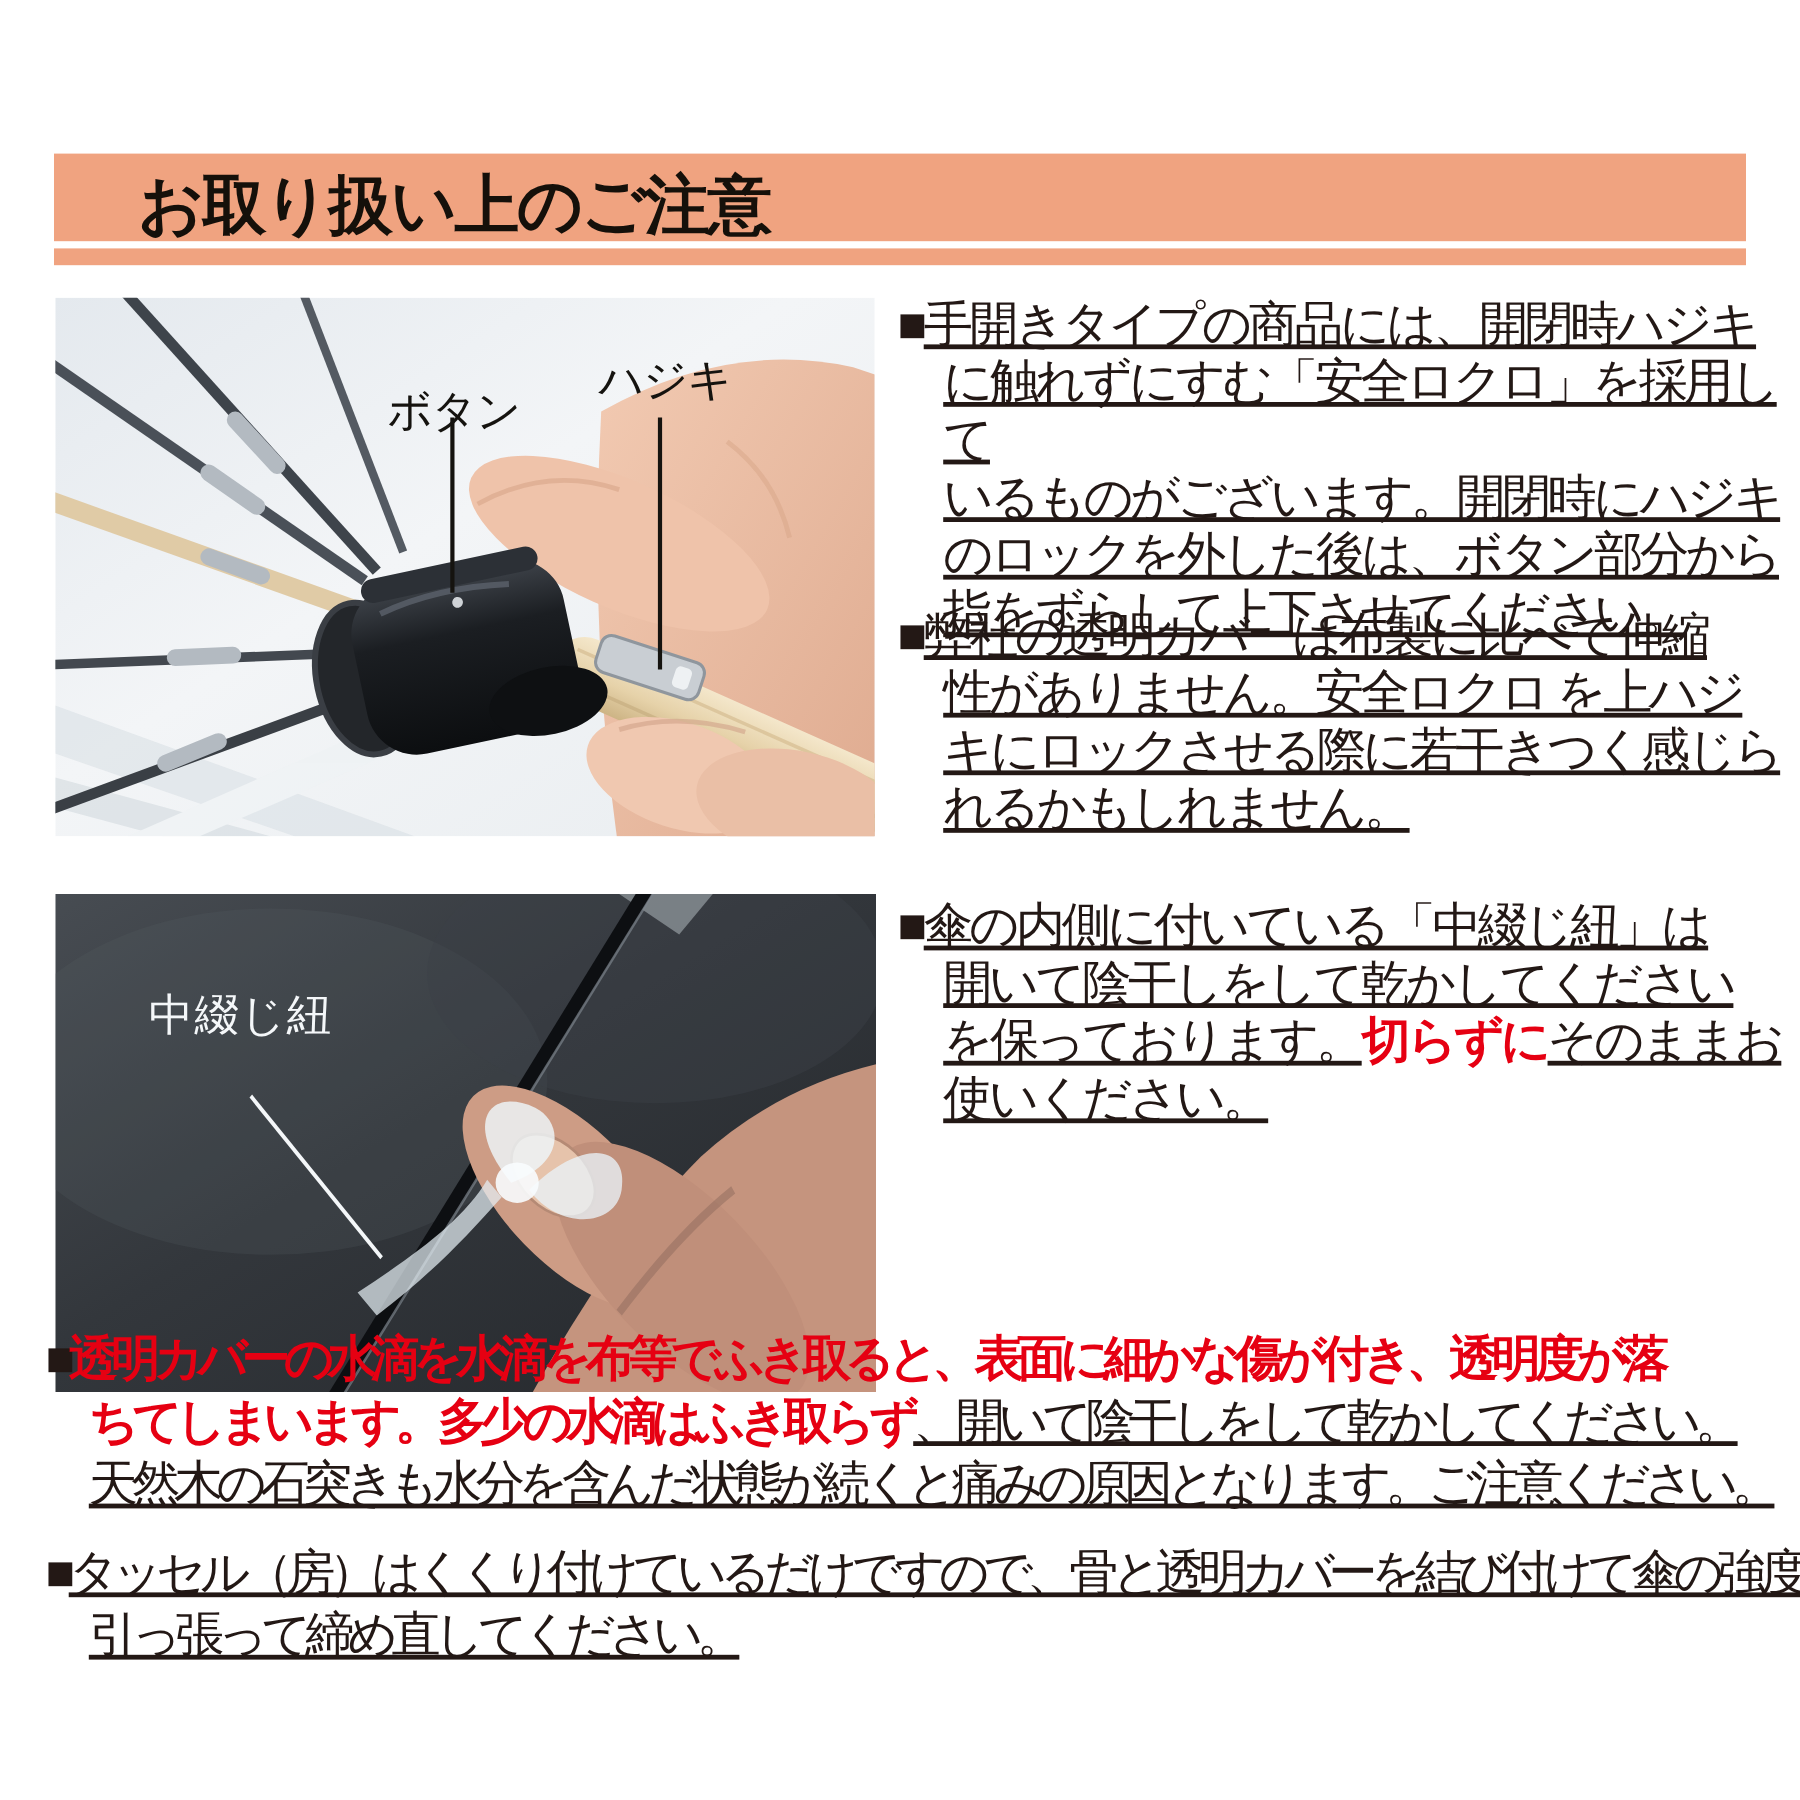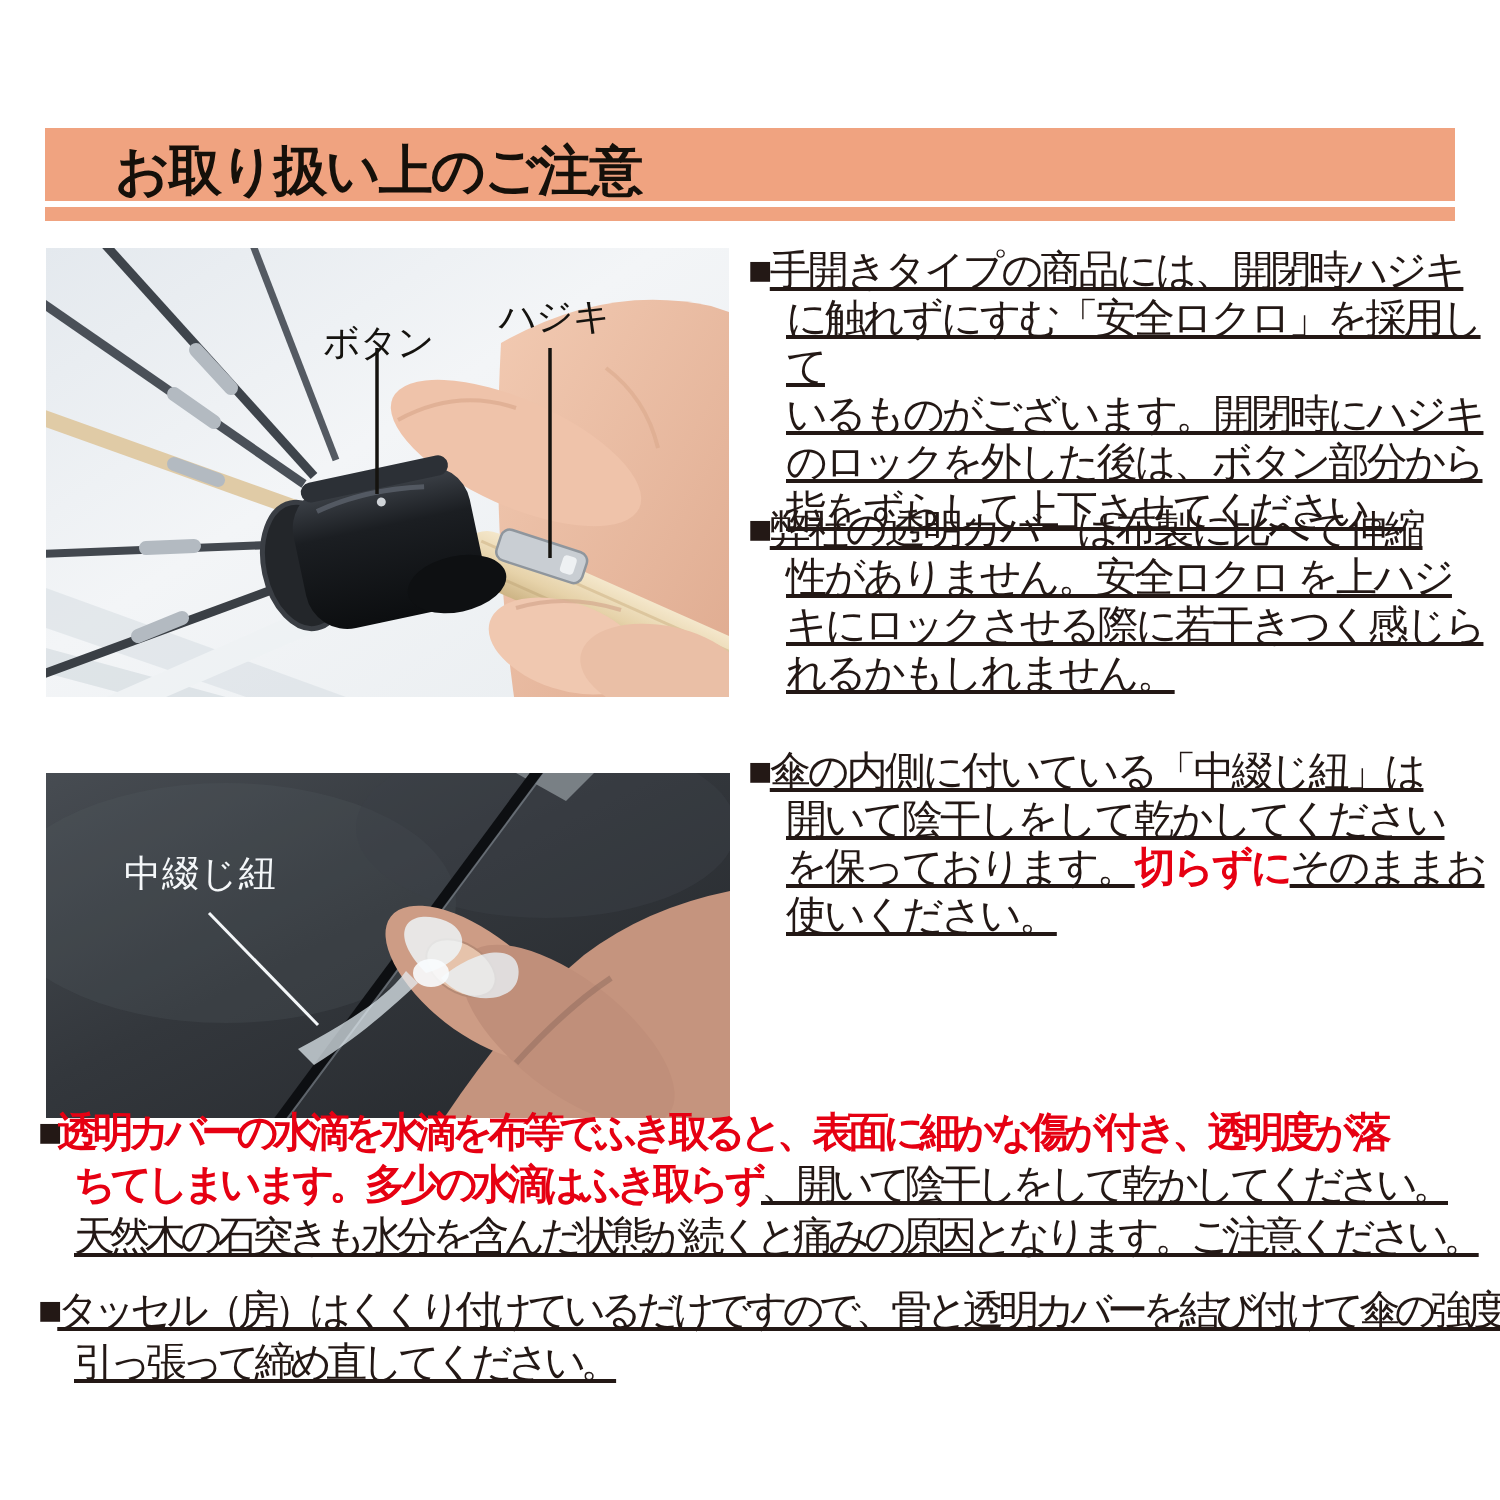--- a/index.html
+++ b/index.html
@@ -22,21 +22,21 @@
     position:absolute;left:70px;bottom:1px;margin:0;
     font-family:"Liberation Serif", serif;
     font-weight:700;font-size:54px;line-height:1.05;letter-spacing:-2px;
     color:#15100a;white-space:nowrap;
   }
   
   figure{margin:0;padding:0;}
   .photo{position:absolute;overflow:hidden;}
   .photo svg{display:block;width:100%;height:100%;}
   .photo-runner{left:46px;top:248px;width:683px;height:449px;}
-  .photo-ribbon{left:46px;top:773px;width:684px;height:345px;}
+  .photo-ribbon{left:46px;top:745px;width:684px;height:415px;}
   .photo-label{
     position:absolute;font-size:37px;letter-spacing:-1px;line-height:1;
     color:#15130f;white-space:nowrap;
   }
   .label-button{left:277px;top:50px;margin-top:26px;}
   .label-catch{left:453px;top:50px;}
   .label-ribbon{left:78px;top:82px;color:#f4f7f9;letter-spacing:1px;}
   
   .note{
     position:absolute;margin:0;white-space:pre-wrap;

